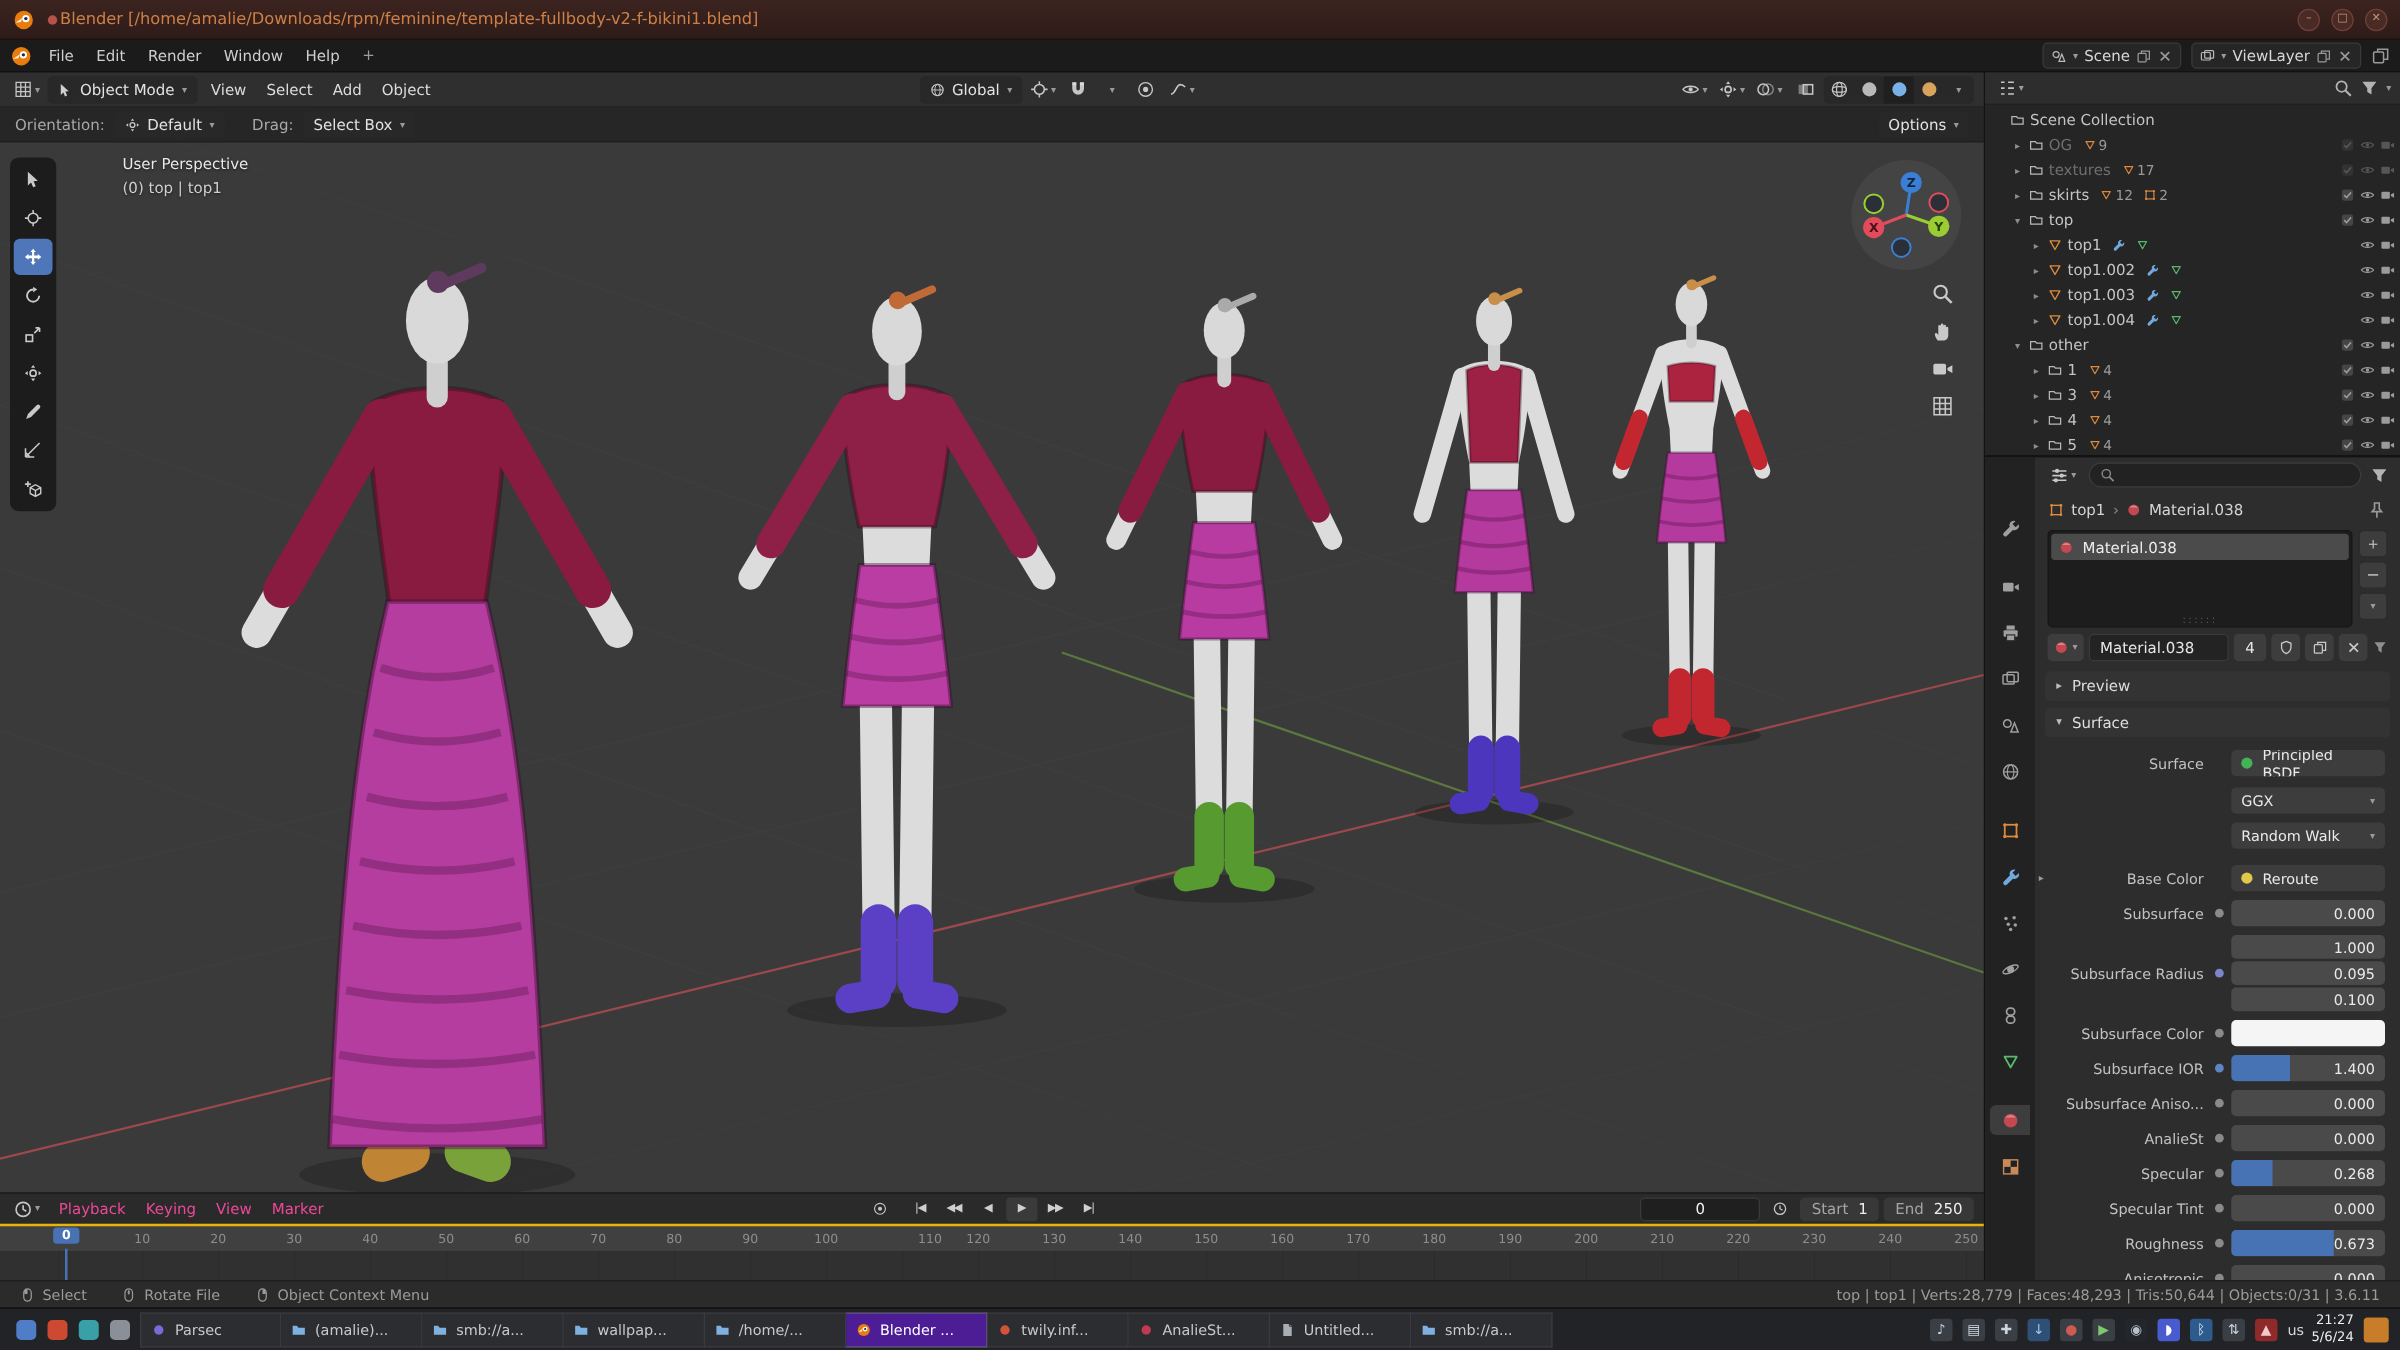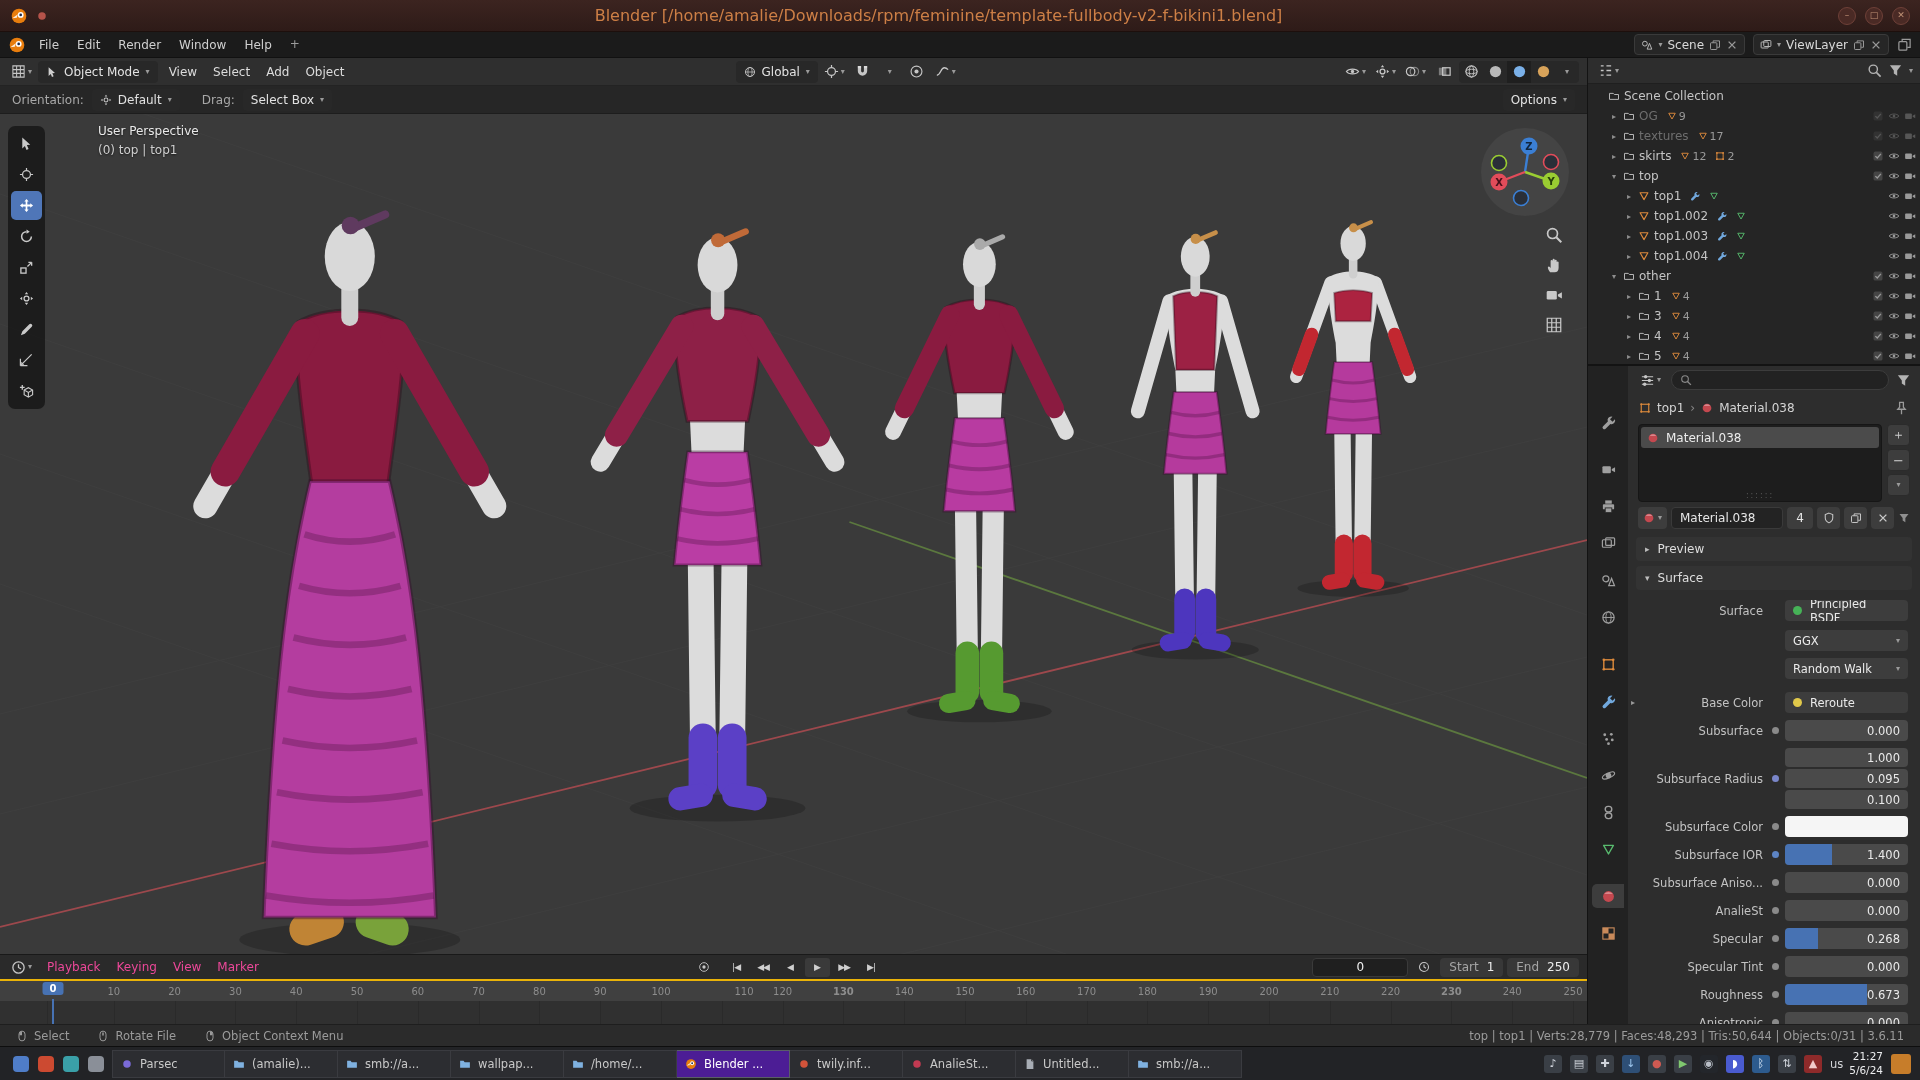--- a/index.html
+++ b/index.html
@@ -6,21 +6,21 @@
 html,body{width:1920px;height:1080px;overflow:hidden;background:#1d1d1d;
   font-family:"DejaVu Sans","Liberation Sans",sans-serif;font-size:12px;color:#d6d6d6}
 .ic{width:15px;height:15px;flex:none;color:inherit;fill:currentColor}
 .ic12{width:12px;height:12px}.ic10{width:10px;height:10px}.ic18{width:18px;height:18px}
 .caret{font-size:8px;color:#9a9a9a;line-height:1}
 
 
 .titlebar{position:absolute;top:0;left:0;right:0;height:32px;background:linear-gradient(#3c2420,#2e1b18);
   display:flex;align-items:center;padding:0 10px;border-bottom:1px solid #1d0f0c}
 .tb-left{display:flex;align-items:center;gap:8px}
-.tb-title{flex:1;text-align:center;color:#cd7f46;font-size:16px;white-space:nowrap;overflow:hidden}
+.tb-title{flex:1;color:#cd7f46;font-size:13px;white-space:nowrap;overflow:hidden}
 .tb-right{display:flex;align-items:center}
 .winbtn{width:18px;height:18px;border-radius:50%;border:1px solid #6e4038;background:#4a2a25;margin-left:9px;
   display:flex;align-items:center;justify-content:center;color:#c09276;font-size:9px;line-height:1}
 
 
 .topbar{position:absolute;top:32px;left:0;right:0;height:26px;background:#1b1b1b;display:flex;align-items:center;
   padding:0 8px;border-bottom:1px solid #111}
 .menu-item{padding:3px 9px;border-radius:4px;color:#cfcfcf;white-space:nowrap}
 .ws-tabs{display:flex;margin-left:12px;height:100%;align-items:flex-end}
 .ws-tab{padding:4px 11px 5px;color:#9c9c9c;border-radius:6px 6px 0 0;white-space:nowrap;border-right:1px solid #141414}
@@ -839,31 +839,31 @@
           <div class="tick" style="left: 235.4px;">30</div>
           <div class="tick" style="left: 296.2px;">40</div>
           <div class="tick" style="left: 357px;">50</div>
           <div class="tick" style="left: 417.8px;">60</div>
           <div class="tick" style="left: 478.6px;">70</div>
           <div class="tick" style="left: 539.4px;">80</div>
           <div class="tick" style="left: 600.2px;">90</div>
           <div class="tick" style="left: 661px;">100</div>
           <div class="tick" style="left: 744px;">110</div>
           <div class="tick" style="left: 782.6px;">120</div>
-          <div class="tick" style="left: 843.4px; font-weight: bold;">130</div>
+          <div class="tick" style="left: 843.4px;">130</div>
           <div class="tick" style="left: 904.2px;">140</div>
           <div class="tick" style="left: 965px;">150</div>
           <div class="tick" style="left: 1025.8px;">160</div>
           <div class="tick" style="left: 1086.6px;">170</div>
           <div class="tick" style="left: 1147.4px;">180</div>
           <div class="tick" style="left: 1208.2px;">190</div>
           <div class="tick" style="left: 1269px;">200</div>
           <div class="tick" style="left: 1329.8px;">210</div>
           <div class="tick" style="left: 1390.6px;">220</div>
-          <div class="tick" style="left: 1451.4px; font-weight: bold;">230</div>
+          <div class="tick" style="left: 1451.4px;">230</div>
           <div class="tick" style="left: 1512.2px;">240</div>
           <div class="tick" style="left: 1573px;">250</div>
         </div>
       <div class="tl-track"></div>
       <div class="playhead-label">0</div>
       <div class="playhead-stem"></div>
     </div>
   </div>
 
   <div class="right-col">

